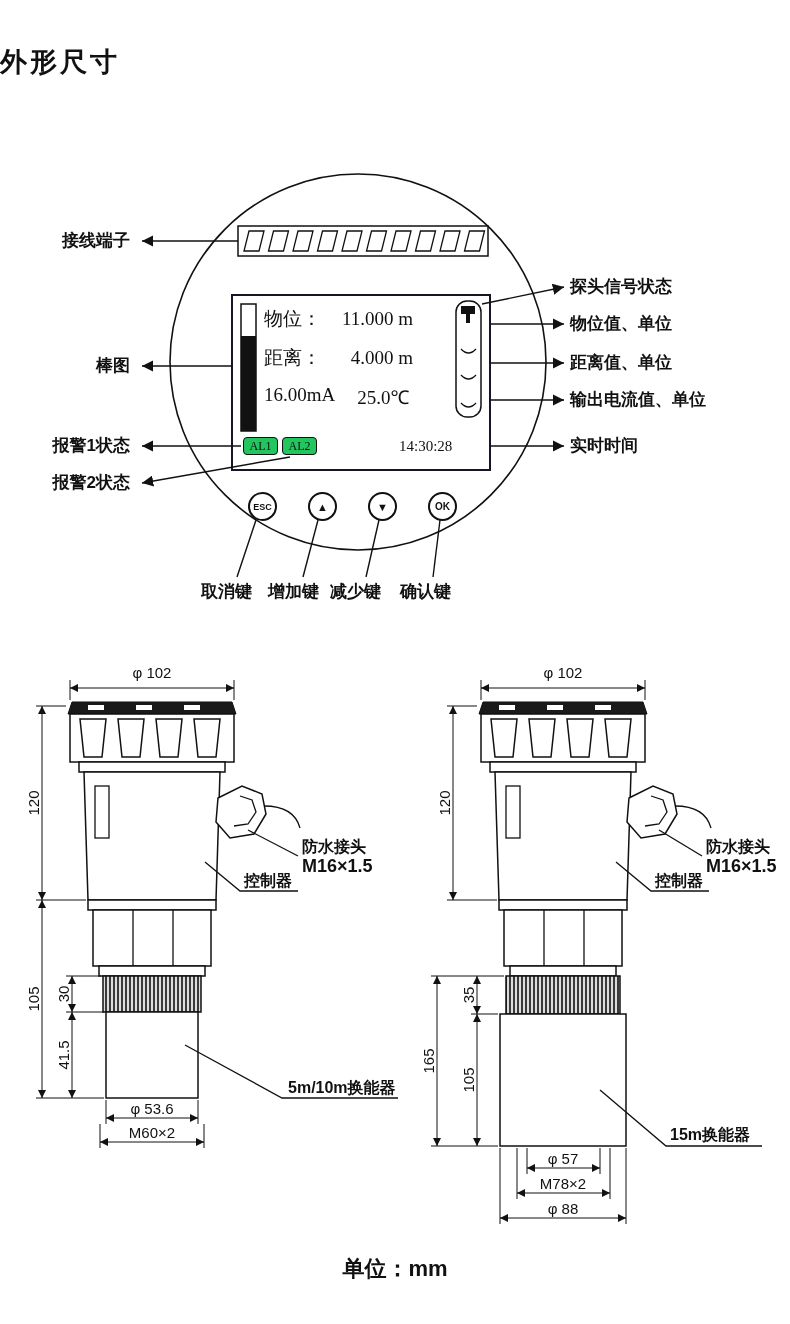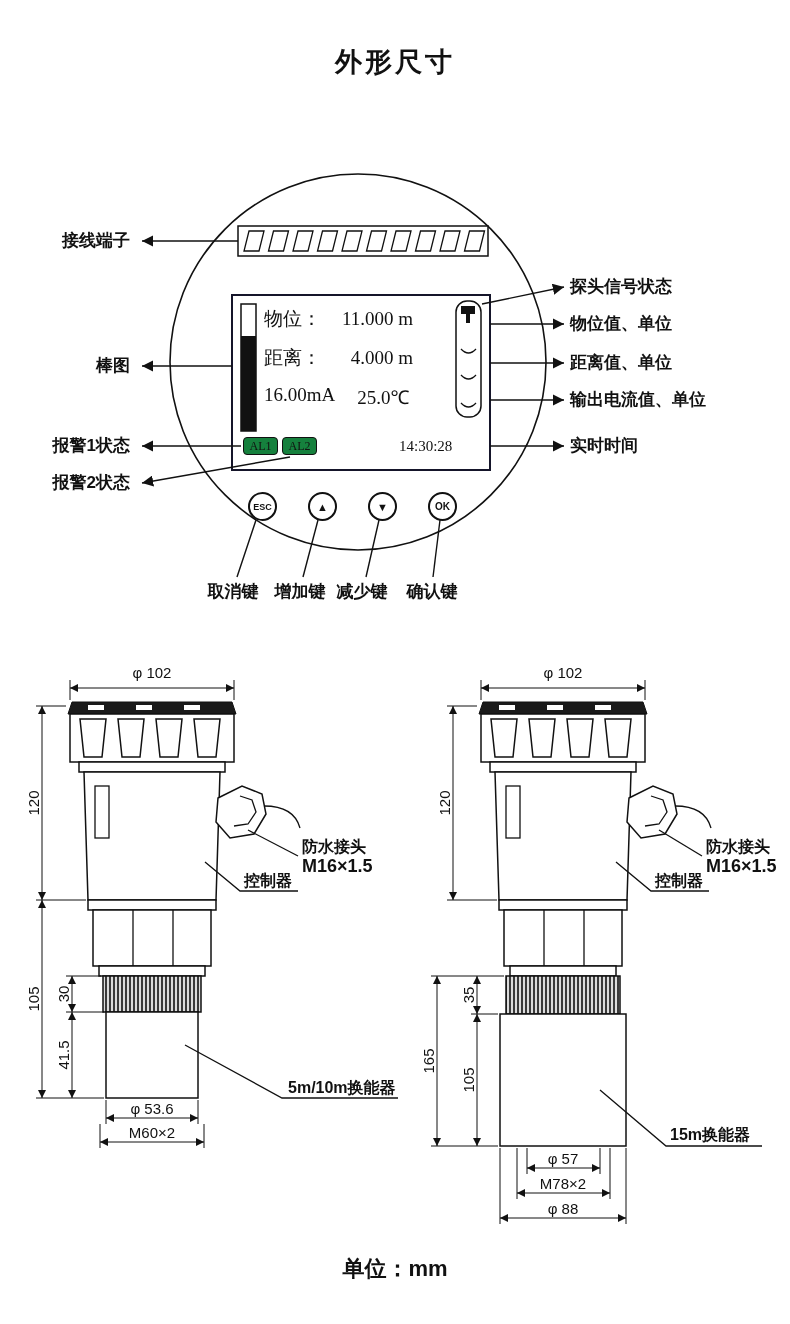--- a/index.html
+++ b/index.html
@@ -1,34 +1,34 @@
 <!DOCTYPE html>
 <html><head>
 <meta charset="utf-8">
 <style>
   * { margin:0; padding:0; box-sizing:border-box; }
   body { background:#fff; font-family:"Liberation Sans", sans-serif; color:#111; }
   .canvas { position:relative; width:790px; height:1324px; background:#fff; overflow:hidden; }
-  .title { position:absolute; left:0; right:0; top:44px; text-align:center; font-size:27px; font-weight:bold; letter-spacing:3px; }
+  .title { position:absolute; left:0; right:0; top:44px; text-align:left; font-size:27px; font-weight:bold; letter-spacing:3px; }
   .unit  { position:absolute; left:0; right:0; top:1254px; text-align:center; font-size:22px; font-weight:bold; }
   .art   { position:absolute; left:0; top:0; }
   .lbl   { position:absolute; font-size:17px; font-weight:600; line-height:18px; white-space:nowrap; }
   .lbl.r { text-align:right; width:100px; }
   .small { font-size:18px; font-weight:700; }
   .dimtxt{ position:absolute; font-size:15px; text-align:center; white-space:nowrap; }
   .vtext { position:absolute; font-size:15px; white-space:nowrap; transform:translate(-50%,-50%) rotate(-90deg); }
   .disp  { position:absolute; font-family:"Liberation Serif", serif; font-size:19px; white-space:nowrap; }
   .dv    { display:inline-block; width:92px; text-align:right; }
   .l3    { display:flex; gap:22px; }
   .badge { position:absolute; width:35px; height:18px; border:1.5px solid #111; border-radius:4px;
-           font-family:"Liberation Serif", serif; font-size:12px; display:flex; align-items:center; justify-content:center; background:#15803d; }
+           font-family:"Liberation Serif", serif; font-size:12px; display:flex; align-items:center; justify-content:center; background:#22c55e; }
   .time  { position:absolute; font-family:"Liberation Serif", serif; font-size:15px; }
   .btn   { position:absolute; width:29px; height:29px; border:2px solid #111; border-radius:50%;
            display:flex; align-items:center; justify-content:center; font-weight:bold; background:#fff; }
-  .cap   { position:absolute; width:64px; text-align:center; font-size:17px; font-weight:600; }
+  .cap   { position:absolute; width:64px; text-align:left; font-size:17px; font-weight:600; }
   
   .s  { fill:#fff; stroke:#111; stroke-width:1.5; }
   .sn { fill:none; stroke:#111; stroke-width:1.3; }
   .d  { stroke:#111; stroke-width:1; fill:none; }
   .ld { stroke:#111; stroke-width:1.4; fill:none; }
   .dark { fill:#1a1a1a; stroke:#111; stroke-width:1; }
 </style>
 </head>
 <body>
 

